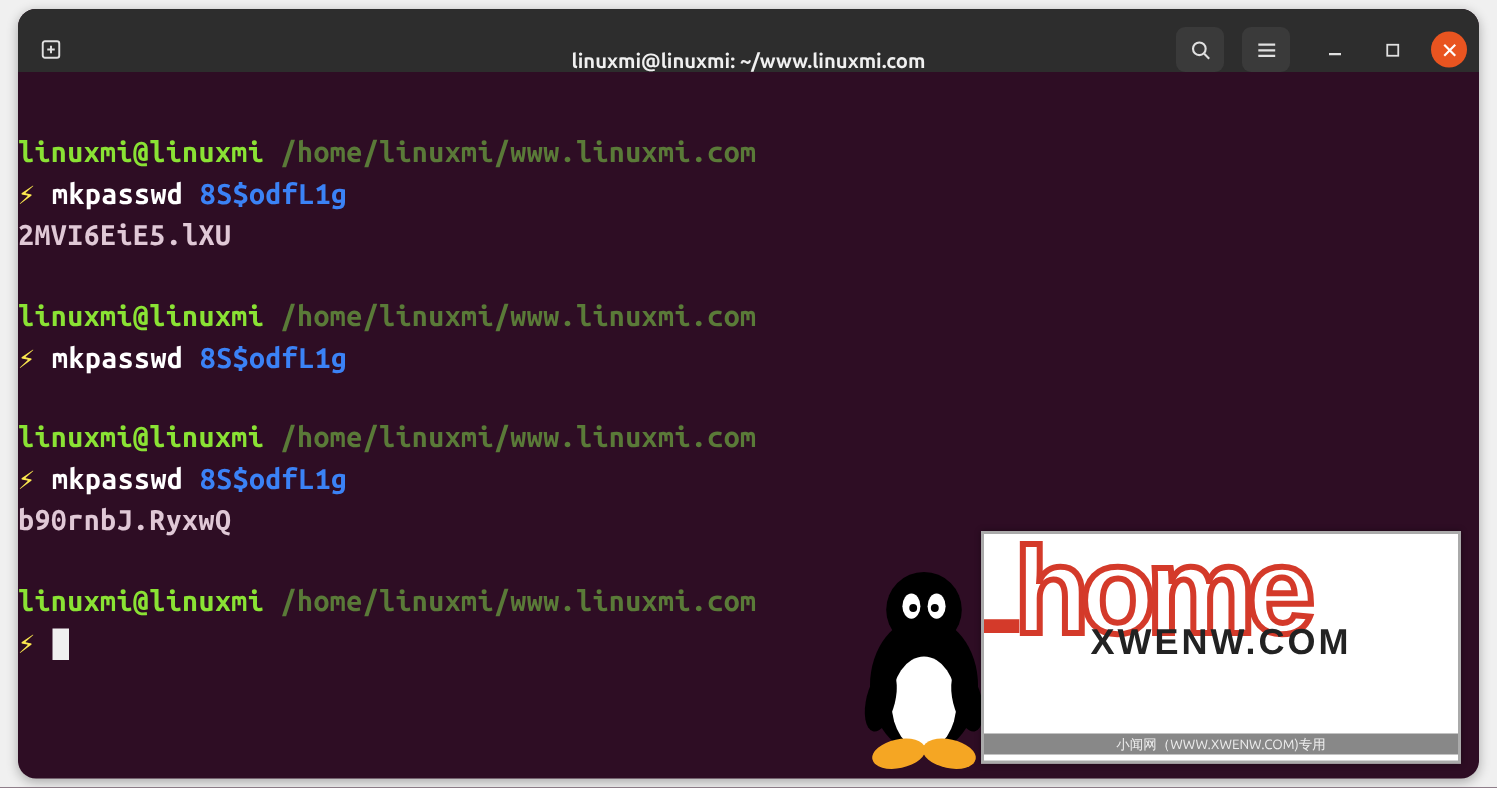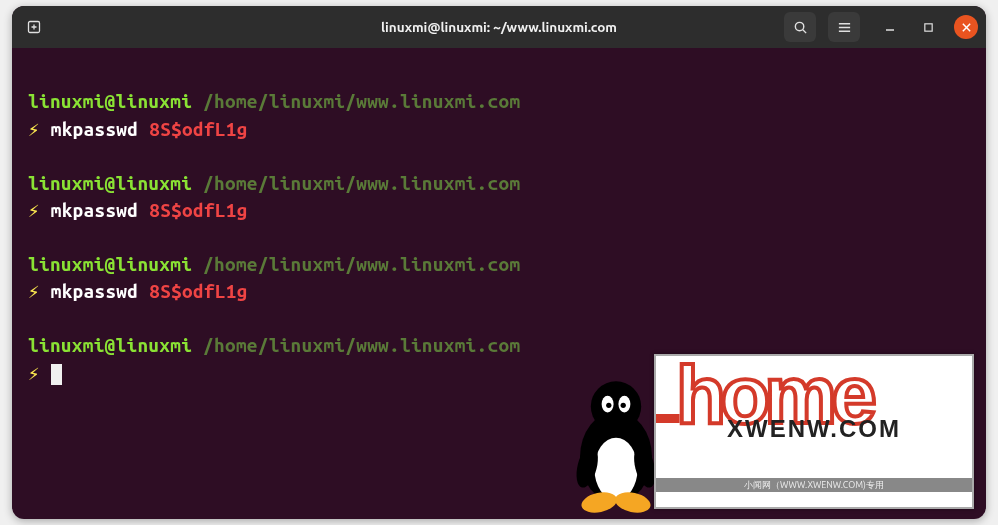--- a/index.html
+++ b/index.html
@@ -22,21 +22,21 @@
       background: #2e0d24;
       border-radius: 12px;
       box-shadow: 0 2px 8px rgba(0,0,0,0.3);
       overflow: hidden;
       position: relative;
     }
     .titlebar {
       height: 42px;
       background: #2d2d2d;
       display: flex;
-      align-items: center;
+      align-items: flex-end;
       padding: 0 8px;
       position: relative;
     }
     .tb-left {
       display: flex;
       align-items: center;
       gap: 4px;
     }
     .tb-btn {
       width: 30px;
@@ -87,36 +87,36 @@
       align-items: center;
       justify-content: center;
       color: #e0e0e0;
       cursor: pointer;
     }
     .win-ctrl.close {
       background: #e95420;
       color: #fff;
     }
     .terminal {
-      padding: 14px 16px;
+      padding: 14px 0;
       font-family: "Ubuntu Mono", "DejaVu Sans Mono", monospace;
       font-size: 19px;
       line-height: 1.45;
       color: #e8e8e8;
       font-weight: bold;
       letter-spacing: 0.3px;
     }
     .line {
       white-space: pre;
     }
     .user-host { color: #8ae234; }
     .path { color: #5a7a38; }
     .bolt { color: #fce94f; }
     .cmd { color: #ffffff; }
-    .arg { color: #ef4444; text-align: right; }
+    .arg { color: #3b82f6; text-align: right; }
     .out { color: #e0c8d6; }
     .cursor {
       display: inline-block;
       width: 11px;
       height: 21px;
       background: #f0f0f0;
       vertical-align: text-bottom;
       margin-bottom: -1px;
     }
     .blank { height: 1.38em; }
@@ -169,21 +169,21 @@
       position: relative;
       color: #222;
       font-size: 24px;
       font-weight: 600;
       letter-spacing: 2px;
       margin-top: -6px;
       font-family: Arial, sans-serif;
     }
     .wm-footer {
       position: absolute;
-      left:0; right:0; bottom:15px;
+      left:0; right:0; bottom:4px;
       height: 14px;
       background: #888;
       color: #eee;
       font-size: 9px;
       display:flex;
       align-items:center;
       justify-content:center;
     }
     .tux {
       position: absolute;
@@ -241,26 +241,28 @@
           </svg>
         </div>
       </div>
     </div>
   </div>
 
   <div class="terminal" id="term">
       <div class="blank"></div>
       <div class="line"><span class="user-host">linuxmi@linuxmi</span> <span class="path">/home/linuxmi/www.linuxmi.com</span></div>
       <div class="line"><span class="bolt">⚡</span> <span class="cmd">mkpasswd</span> <span class="arg">8S$odfL1g</span></div>
+      <div class="line out">2MVI6EiE5.lXU</div>
       <div class="blank"></div>
       <div class="line"><span class="user-host">linuxmi@linuxmi</span> <span class="path">/home/linuxmi/www.linuxmi.com</span></div>
       <div class="line"><span class="bolt">⚡</span> <span class="cmd">mkpasswd</span> <span class="arg">8S$odfL1g</span></div>
       <div class="blank"></div>
       <div class="line"><span class="user-host">linuxmi@linuxmi</span> <span class="path">/home/linuxmi/www.linuxmi.com</span></div>
       <div class="line"><span class="bolt">⚡</span> <span class="cmd">mkpasswd</span> <span class="arg">8S$odfL1g</span></div>
+      <div class="line out">b90rnbJ.RyxwQ</div>
       <div class="blank"></div>
       <div class="line"><span class="user-host">linuxmi@linuxmi</span> <span class="path">/home/linuxmi/www.linuxmi.com</span></div>
       <div class="line"><span class="bolt">⚡</span> <span class="cursor"></span></div>
     </div>
 
   <div class="tux">
     <svg viewBox="0 0 100 120">
       <ellipse cx="50" cy="72" rx="30" ry="38" fill="#000"></ellipse>
       <ellipse cx="50" cy="82" rx="18" ry="26" fill="#fff"></ellipse>
       <circle cx="50" cy="30" r="21" fill="#000"></circle>

